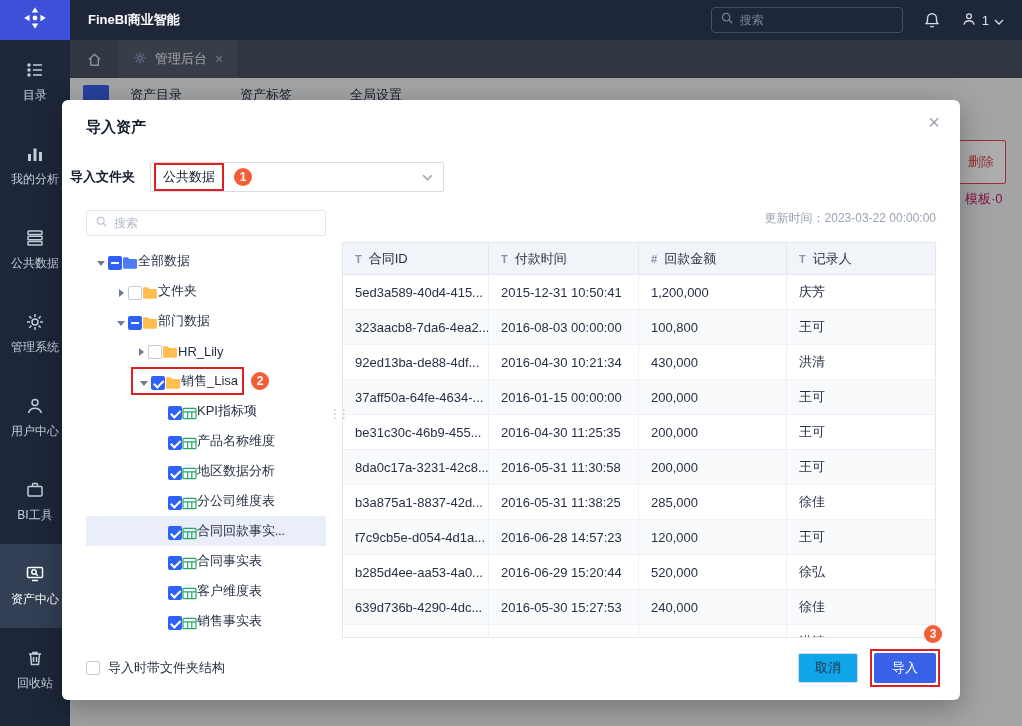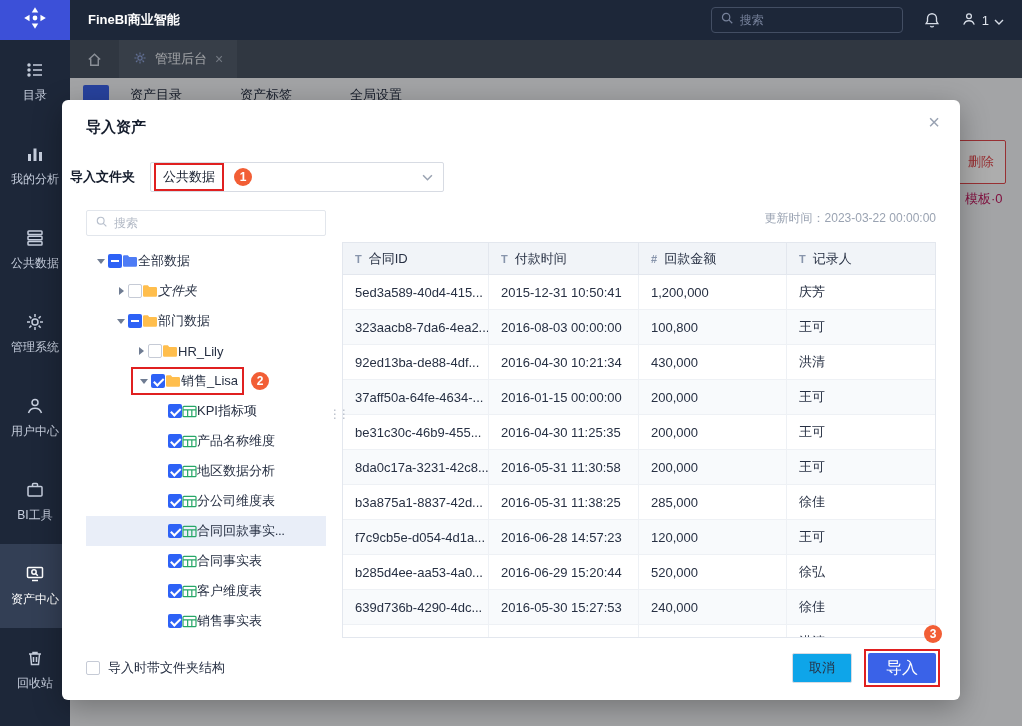--- a/index.html
+++ b/index.html
@@ -49,21 +49,21 @@
   .ann-badge { width:18px; height:18px; border-radius:50%; background:#f25e35; color:#fff; font-size:12px; font-weight:bold; display:inline-flex; align-items:center; justify-content:center; flex:none; margin-left:10px; }
 
   .panels { position:absolute; top:110px; left:24px; right:24px; bottom:62px; display:flex; }
   .left-panel { width:240px; flex:none; display:flex; flex-direction:column; }
   .tree-search { height:26px; border:1px solid #e2e6ec; border-radius:2px; display:flex; align-items:center; padding:0 8px; gap:6px; margin-bottom:10px; flex:none; }
   .tree-search input { border:0; outline:0; font-size:12px; color:#333; width:100%; }
   .tree-search input::placeholder { color:#b3bac6; }
   .tree { flex:1; overflow:hidden; }
   .tree-row { height:30px; display:flex; align-items:center; font-size:13px; color:#273043; cursor:pointer; }
   .tree-row.selected { background:#e9eef8; }
-  .row-inner { display:inline-flex; align-items:center; }
+  .row-inner { display:inline-flex; align-items:flex-end; }
   .row-inner.annotated { outline:2px solid #e02020; outline-offset:1px; padding:2px 3px; }
   .arrow { width:14px; height:14px; flex:none; position:relative; }
   .arrow.down::after { content:""; position:absolute; left:3px; top:5px; border-left:4px solid transparent; border-right:4px solid transparent; border-top:5px solid #6f7c92; }
   .arrow.right::after { content:""; position:absolute; left:5px; top:3px; border-top:4px solid transparent; border-bottom:4px solid transparent; border-left:5px solid #6f7c92; }
   .cb { width:14px; height:14px; border-radius:2px; flex:none; position:relative; cursor:pointer; }
   .cb.unchecked { border:1px solid #c6cbd6; background:#fff; }
   .cb.checked { background:#2e62f6; }
   .cb.checked::after { content:""; position:absolute; left:4.5px; top:1.5px; width:3.5px; height:7.5px; border:solid #fff; border-width:0 2px 2px 0; transform:rotate(45deg); }
   .cb.indeterminate { background:#2e62f6; }
   .cb.indeterminate::after { content:""; position:absolute; left:3px; top:6px; width:8px; height:2px; background:#fff; }
@@ -85,21 +85,21 @@
   .tr { display:grid; grid-template-columns:146px 150px 148px 1fr; border-bottom:1px solid #eef1f5; background:#fff; }
   .tr.alt { background:#f8fafc; }
   .td { height:34px; display:flex; align-items:center; padding-left:12px; font-size:13px; color:#273043; border-right:1px solid #eef1f5; white-space:nowrap; overflow:hidden; }
   .td:last-child { border-right:none; }
 
   .modal-footer { position:absolute; left:24px; right:24px; bottom:14px; height:36px; display:flex; align-items:center; }
   .structure-check { display:flex; align-items:center; gap:8px; font-size:13px; color:#273043; }
   .footer-btns { margin-left:auto; display:flex; align-items:center; gap:16px; }
   .btn-cancel { height:30px; padding:0 16px; border:1px solid #d7dbe3; background:#0ea5e9; border-radius:2px; font-size:13px; color:#273043; cursor:pointer; }
   .import-wrap { position:relative; outline:2px solid #e02020; outline-offset:2px; }
-  .btn-import { height:30px; padding:0 18px; border:none; background:#3a62e8; color:#fff; border-radius:2px; font-size:16px; cursor:pointer; display:block; }
+  .btn-import { height:30px; padding:0 18px; border:none; background:#3a62e8; color:#fff; border-radius:2px; font-size:13px; cursor:pointer; display:block; }
   .badge-import { position:absolute; top:-28px; right:-6px; margin-left:0; }
 </style>
 </head>
 <body>
 
 <div class="topbar">
   <div class="logo-box">
     <span>
       <svg viewBox="0 0 24 24" width="26" height="26">
           <g fill="#fff">
@@ -292,21 +292,21 @@
               <span class="arrow down"></span>
               <span class="cb indeterminate"></span>
               <span class="node-icon folder-blue">
                 <svg width="16" height="14" viewBox="0 0 16 14" fill="currentColor">
                   <path d="M1 2.5A1.2 1.2 0 012.2 1.3h3.6l1.5 1.7h6.5A1.2 1.2 0 0115 4.2v7.3a1.2 1.2 0 01-1.2 1.2H2.2A1.2 1.2 0 011 11.5z"></path>
                 </svg>
               </span>
               <span class="node-label">全部数据</span>
             </span>
           </div>
-          <div class="tree-row" style="padding-left: 28px; font-style: italic;">
+          <div class="tree-row" style="padding-left: 28px;">
             <span class="row-inner">
               <span class="arrow right"></span>
               <span class="cb unchecked"></span>
               <span class="node-icon folder-yellow">
                 <svg width="16" height="14" viewBox="0 0 16 14" fill="currentColor">
                   <path d="M1 2.5A1.2 1.2 0 012.2 1.3h3.6l1.5 1.7h6.5A1.2 1.2 0 0115 4.2v7.3a1.2 1.2 0 01-1.2 1.2H2.2A1.2 1.2 0 011 11.5z"></path>
                 </svg>
               </span>
               <span class="node-label">文件夹</span>
             </span>

